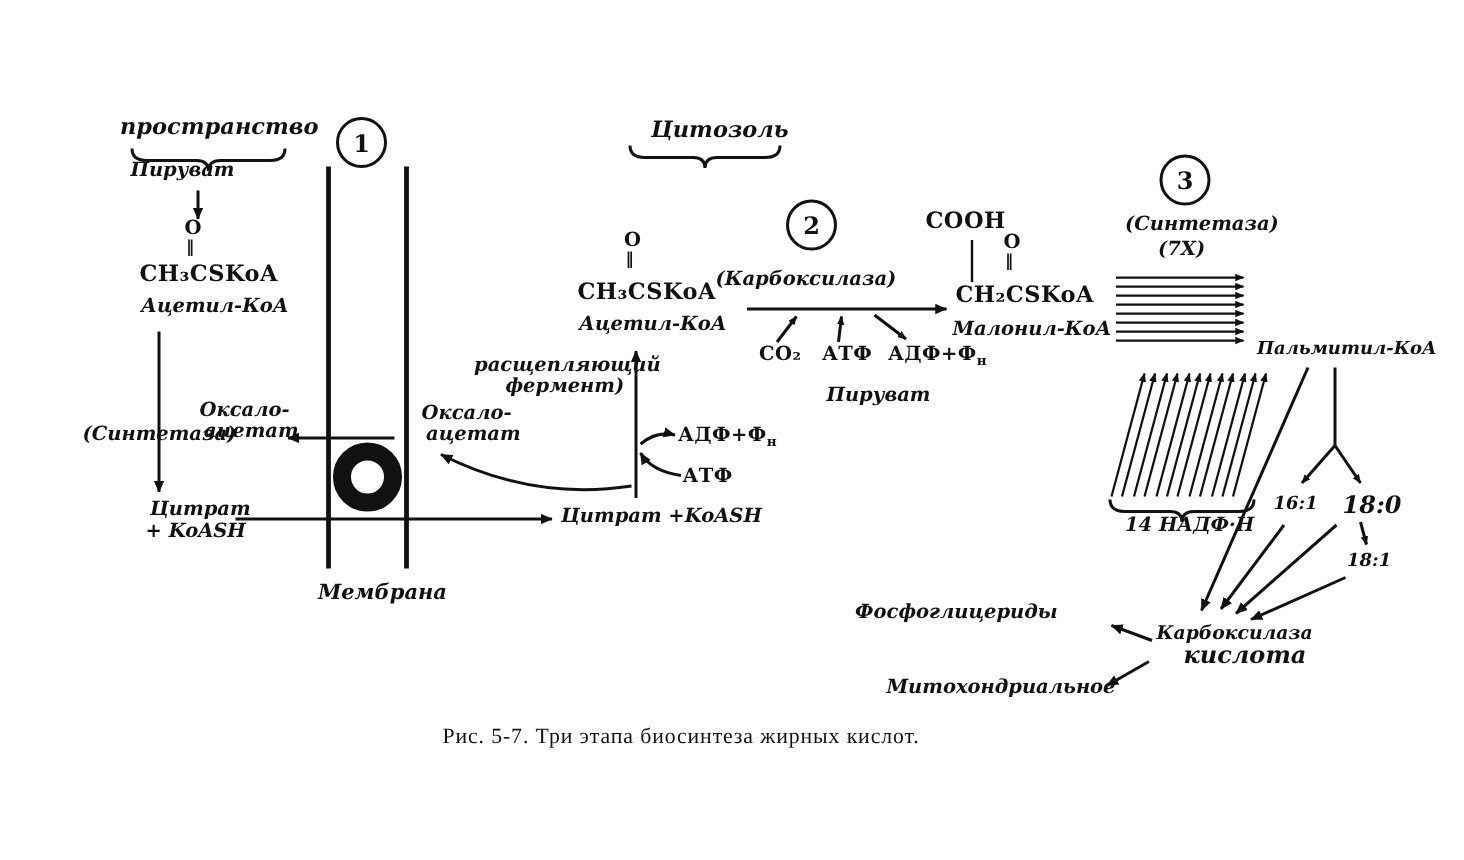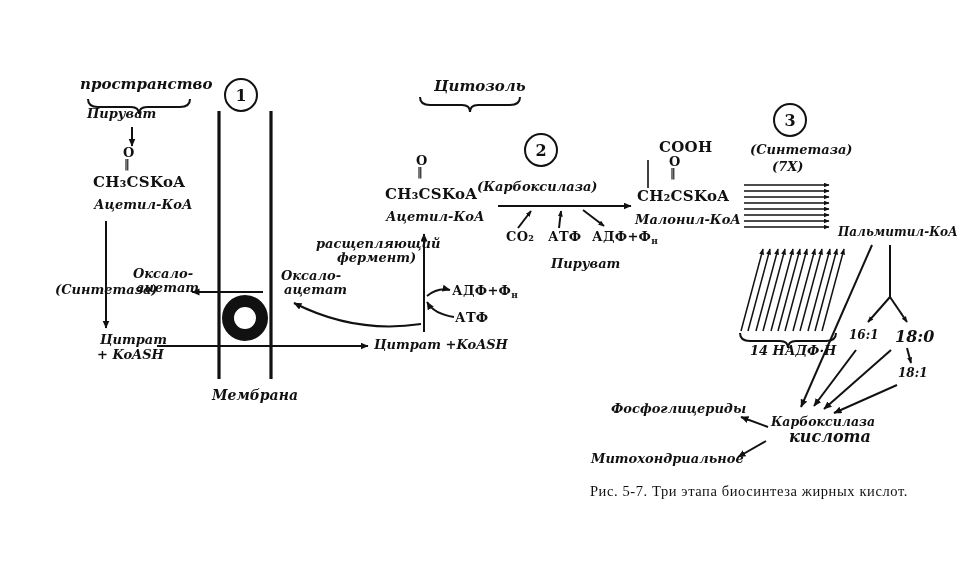--- a/index.html
+++ b/index.html
@@ -14,21 +14,21 @@
   }
   .formula{font-style:normal;font-size:15px;letter-spacing:.3px;}
   .small{font-size:11px;}
   .step-circle{
     position:absolute;width:30px;height:30px;border:2.6px solid #111;border-radius:50%;
     display:flex;align-items:center;justify-content:center;
     font-style:normal;font-weight:bold;font-size:16px;background:#fff;
   }
   .sub{font-size:9px;vertical-align:-3px;font-weight:bold;}
   .caption{
-    position:absolute;left:0;top:483px;width:908px;text-align:right;
+    position:absolute;left:0;top:483px;width:908px;text-align:center;
     font-family:"Liberation Serif", serif;font-size:14.5px;letter-spacing:.6px;
     font-style:normal;font-weight:normal;color:#111;
   }
 </style>
 </head>
 <body>
 
 <div class="canvas">
 
   <svg class="layer" viewBox="0 0 976 573" fill="none" stroke="#111">
@@ -150,33 +150,33 @@
   <div class="lbl" style="left:284px;top:283px">ацетат</div>
   <div class="lbl formula" style="left:452px;top:284px;font-size:13px"><span>АДФ+Ф</span><span class="sub">н</span></div>
   <div class="lbl formula" style="left:455px;top:311px;font-size:13px">АТФ</div>
   <div class="lbl" style="left:374px;top:338px">Цитрат +KoASH</div>
 
   <div class="lbl" style="left:477px;top:180px">(Карбоксилаза)</div>
   <div class="lbl formula" style="left:506px;top:230px;font-size:13px">CO₂</div>
   <div class="lbl formula" style="left:548px;top:230px;font-size:13px">АТФ</div>
   <div class="lbl formula" style="left:592px;top:230px;font-size:13px"><span>АДФ+Ф</span><span class="sub">н</span></div>
   <div class="lbl" style="left:551px;top:257px">Пируват</div>
-  <div class="lbl formula" style="left:659px;top:140px">СООН</div>
+  <div class="lbl formula" style="left:617px;top:140px">СООН</div>
   <div class="lbl formula" style="left:669px;top:155px;font-size:13px">О</div>
   <div class="lbl formula small" style="left:670px;top:168px">‖</div>
   <div class="lbl formula" style="left:637px;top:189px">CH₂CSKoA</div>
   <div class="lbl" style="left:635px;top:213px">Малонил-КоА</div>
 
   <div class="lbl" style="left:750px;top:143px">(Синтетаза)</div>
   <div class="lbl" style="left:772px;top:160px">(7X)</div>
   <div class="lbl" style="left:838px;top:226px;font-size:12px">Пальмитил-КоА</div>
   <div class="lbl" style="left:750px;top:344px">14 НАДФ·Н</div>
   <div class="lbl" style="left:849px;top:329px;font-size:12px">16:1</div>
   <div class="lbl" style="left:895px;top:329px;font-size:16px">18:0</div>
   <div class="lbl" style="left:898px;top:367px;font-size:12px">18:1</div>
   <div class="lbl" style="left:771px;top:415px;font-size:12.5px">Карбоксилаза</div>
   <div class="lbl" style="left:789px;top:429px;font-size:16px">кислота</div>
-  <div class="lbl" style="left:611px;top:402px">Фосфоглицериды</div>
+  <div class="lbl" style="left:570px;top:402px">Фосфоглицериды</div>
   <div class="lbl" style="left:591px;top:452px">Митохондриальное</div>
 
   <div class="caption">Рис. 5-7. Три этапа биосинтеза жирных кислот.</div>
 
 </div>
 
 </body></html>

